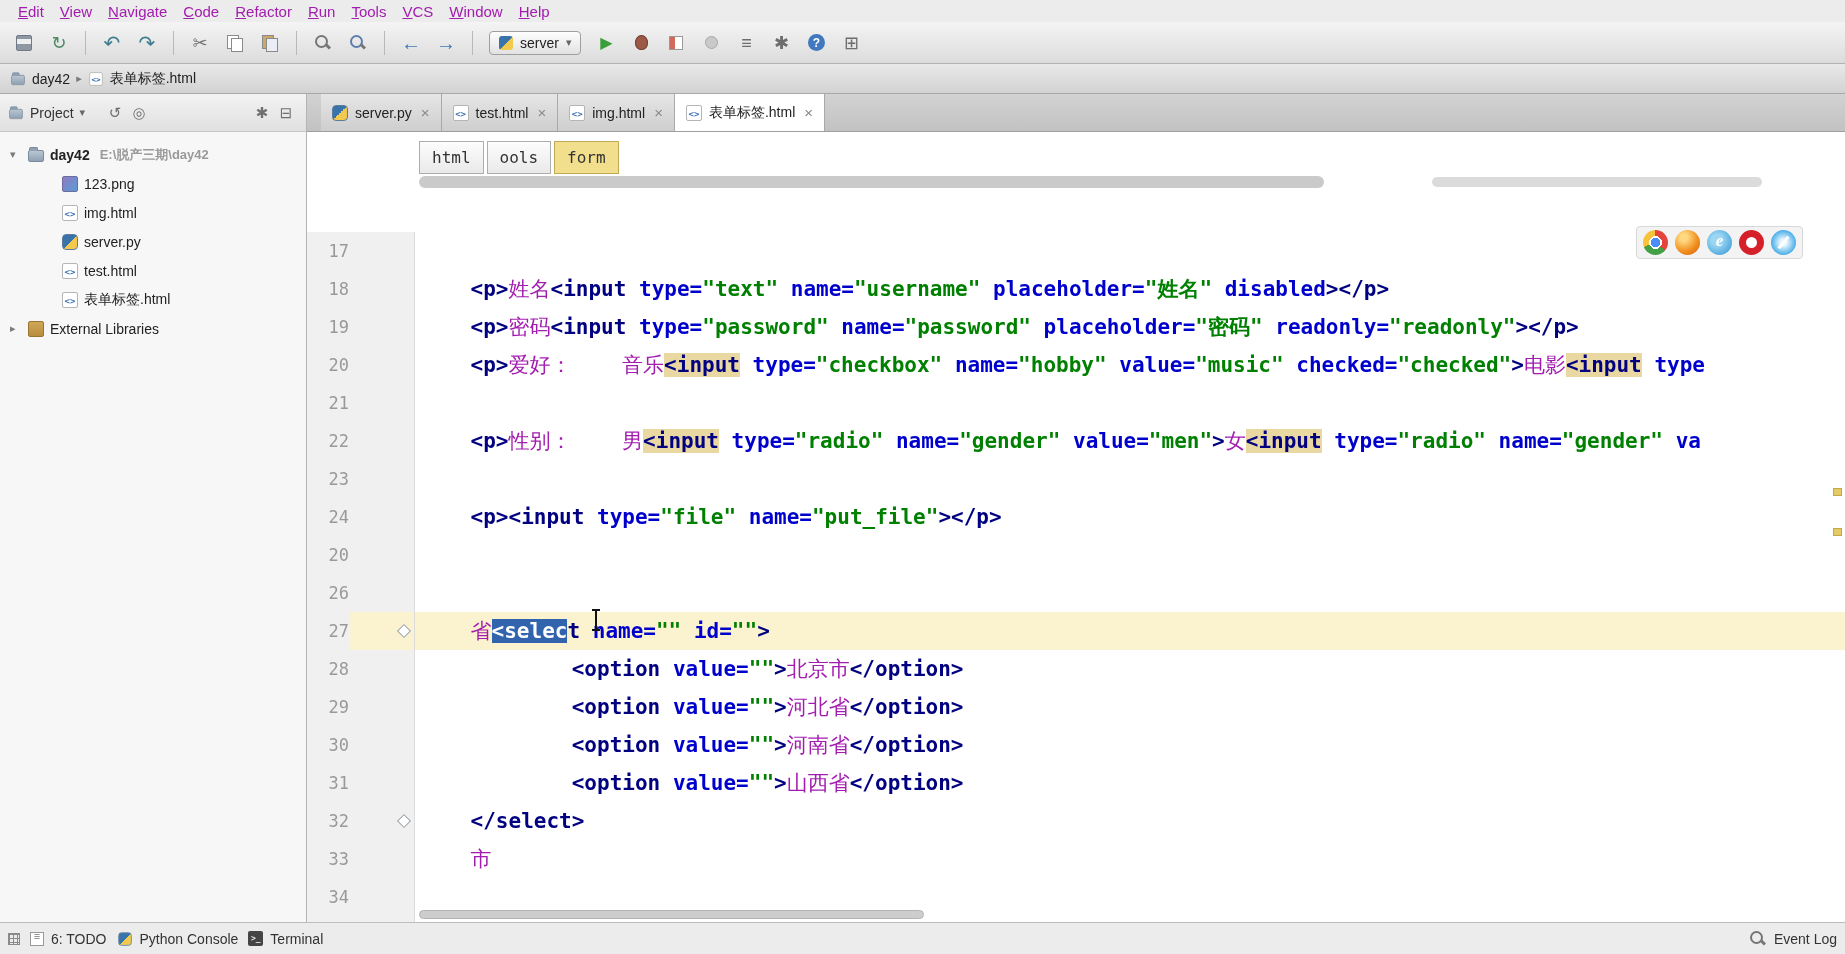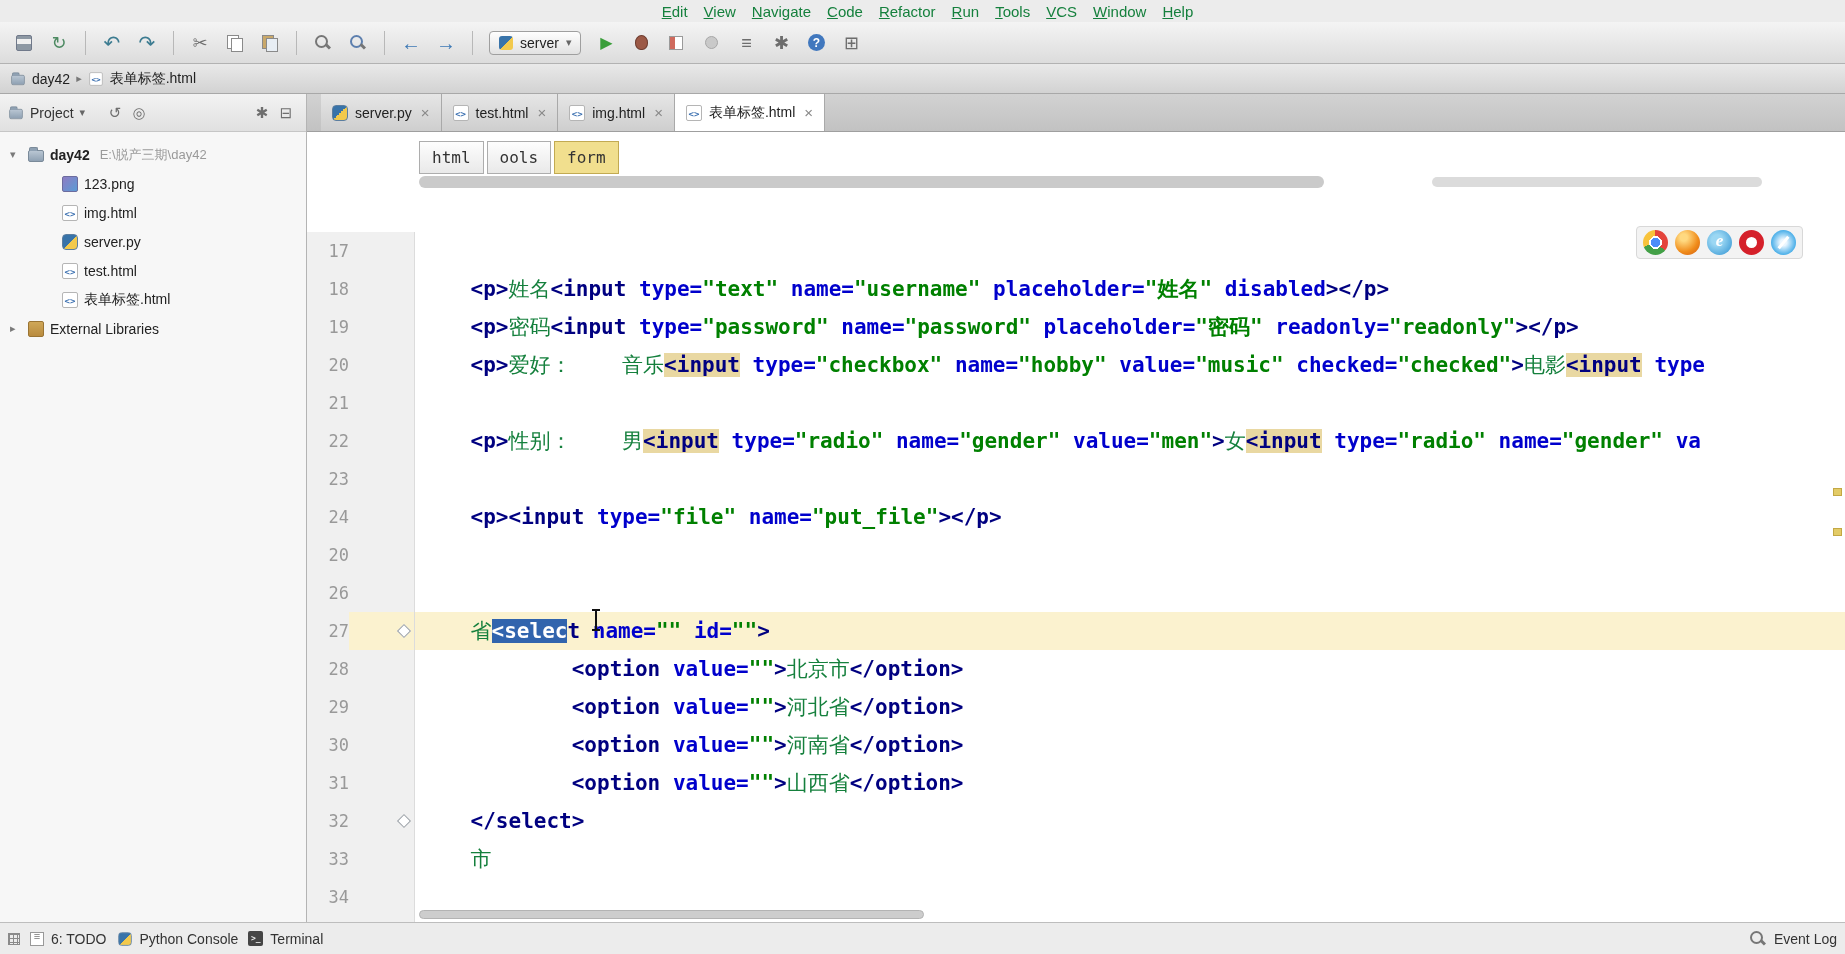--- a/index.html
+++ b/index.html
@@ -2,21 +2,21 @@
 <html><head>
 <meta charset="utf-8">
 <style>
   * { box-sizing: border-box; margin: 0; padding: 0; }
   html,body { width:1845px; height:954px; overflow:hidden; }
   body { font-family:"Liberation Sans","DejaVu Sans",sans-serif; background:#ececec; color:#1a1a1a;
          display:flex; flex-direction:column; }
 
   
   .menubar { height:22px; background:#ececec; display:flex; align-items:center; padding-left:10px;
-             font-size:15px; color:#15803d; flex:none;justify-content:center; }
+             font-size:15px; color:#a21caf; flex:none; }
   .menu-item { padding:1px 8px; cursor:default; }
   .menu-item u { text-decoration:underline; }
 
   
   .toolbar { height:42px; flex:none; background:linear-gradient(#f4f4f4,#dcdcdc);
              border-bottom:1px solid #b2b2b2; display:flex; align-items:center; padding:0 8px; gap:3px; }
   .tbtn { width:32px; height:32px; display:flex; align-items:center; justify-content:center; border-radius:3px; }
   .tsep { width:1px; height:24px; background:#b8b8b8; margin:0 7px; }
   .ic { display:flex; align-items:center; justify-content:center; font-size:18px; color:#6d6d6d;
         width:20px; height:20px; line-height:20px; }
@@ -63,21 +63,21 @@
   .panel-header { height:38px; flex:none; background:linear-gradient(#f3f3f3,#e0e0e0); border-bottom:1px solid #c6c6c6;
                   display:flex; align-items:center; padding:0 8px; font-size:14px; color:#333; }
   .ph-title { display:flex; align-items:center; gap:6px; margin-right:18px; }
   .ph-icon { color:#6f6f6f; font-size:15px; width:24px; text-align:center; }
   .ph-spring { flex:1; }
   .tree { padding-top:8px; font-size:14px; overflow:hidden; }
   .tree-row { height:29px; display:flex; align-items:center; gap:6px; padding-left:10px; color:#222; }
   .tree-row.child { padding-left:62px; }
   .tchev { color:#7a7a7a; font-size:11px; width:12px; }
   .tname.bold { font-weight:bold; }
-  .tpath { color:#9a9a9a; font-size:13px; margin-left:4px; }
+  .tpath { color:#9a9a9a; font-size:13px; margin-left:4px;font-weight:bold; }
 
   
   .fi { width:16px; height:16px; flex:none; border-radius:2px; position:relative; }
   .fi-folder { height:12px; margin-top:3px; background:linear-gradient(#b9c6d3,#8fa1b3); border:1px solid #7a8a99; }
   .fi-folder::before { content:""; position:absolute; top:-4px; left:0px; width:7px; height:3px;
       background:#8fa1b3; border:1px solid #7a8a99; border-bottom:none; border-radius:2px 2px 0 0; }
   .fi-html { background:#fff; border:1px solid #b5b5b5; color:#3a6fb0; }
   .fi-html::after { content:"<>"; position:absolute; left:0; right:0; top:1px; text-align:center;
       font:bold 9px/14px "DejaVu Sans Mono",monospace; }
   .fi-image { background:linear-gradient(135deg,#8e7cc3,#5b9bd5); border:1px solid #6c6c9e; }
@@ -123,21 +123,21 @@
 
   
   .code-lines { position:relative;margin-top:44px; }
   .code-row { display:flex; height:38px; line-height:38px; font-size:21px; white-space:pre; }
   .lnum { width:42px; text-align:right; color:#999; font-size:17px; background:#f0f0f0; flex:none; }
   .foldc { width:66px; background:#f0f0f0; border-right:1px solid #dcdcdc; flex:none;
            display:flex; justify-content:flex-end; align-items:center; padding-right:5px; }
   .fold-mark { width:10px; height:10px; background:#fff; border:1px solid #9aa0a6; transform:rotate(45deg); }
   .lbody { flex:1; padding-left:5px; overflow:hidden; }
   .cur .lbody, .cur .foldc { background:#fbf2cf; }
-  .tk-x { color:#15803d; }
+  .tk-x { color:#a21caf; }
   .tk-t { color:#000080; font-weight:bold; }
   .tk-a { color:#0000cc; font-weight:bold; }
   .tk-v { color:#008000; font-weight:bold; }
   .tk-s { background:#3164ad; color:#fff; font-weight:bold; }
   .hl  { background:#e9d8a2; }
 
   .hscroll { position:absolute; left:112px; bottom:3px; width:505px; height:9px; background:#cdcdcd;
              border:1px solid #b3b3b3; border-radius:5px; }
   .stripe-mark { position:absolute; right:3px; width:9px; height:8px; background:#e3cb66; border:1px solid #c3a844; }
   .ibeam { position:absolute; left:288px; top:478px; width:2px; height:20px; background:#111; }

